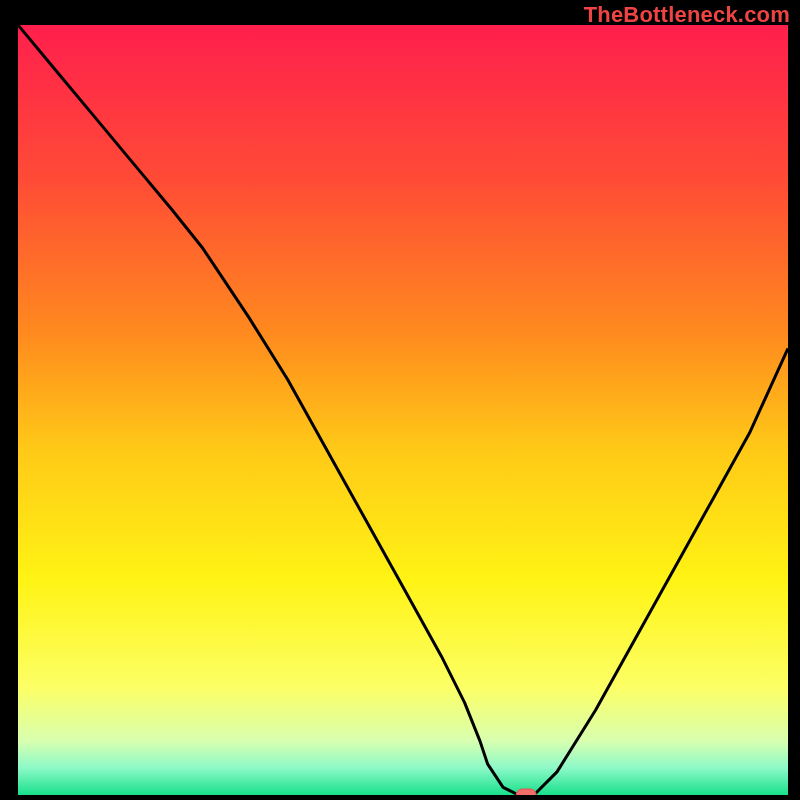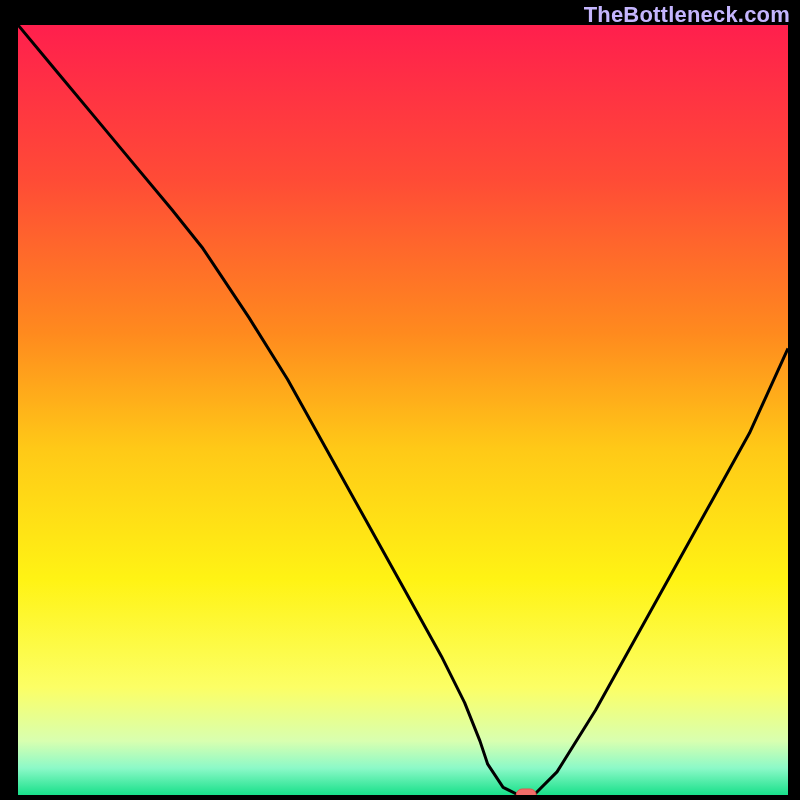--- a/index.html
+++ b/index.html
@@ -16,21 +16,21 @@
     height: 800px;
     background: #000;
   }
   .watermark {
     position: absolute;
     top: 2px;
     right: 10px;
     font-family: Arial, Helvetica, sans-serif;
     font-size: 22px;
     font-weight: bold;
-    color: #c4b5fd;
+    color: #ef4444;
     letter-spacing: 0.2px;
   }
   svg {
     position: absolute;
     left: 18px;
     top: 25px;
   }
 </style>
 </head>
 <body>

